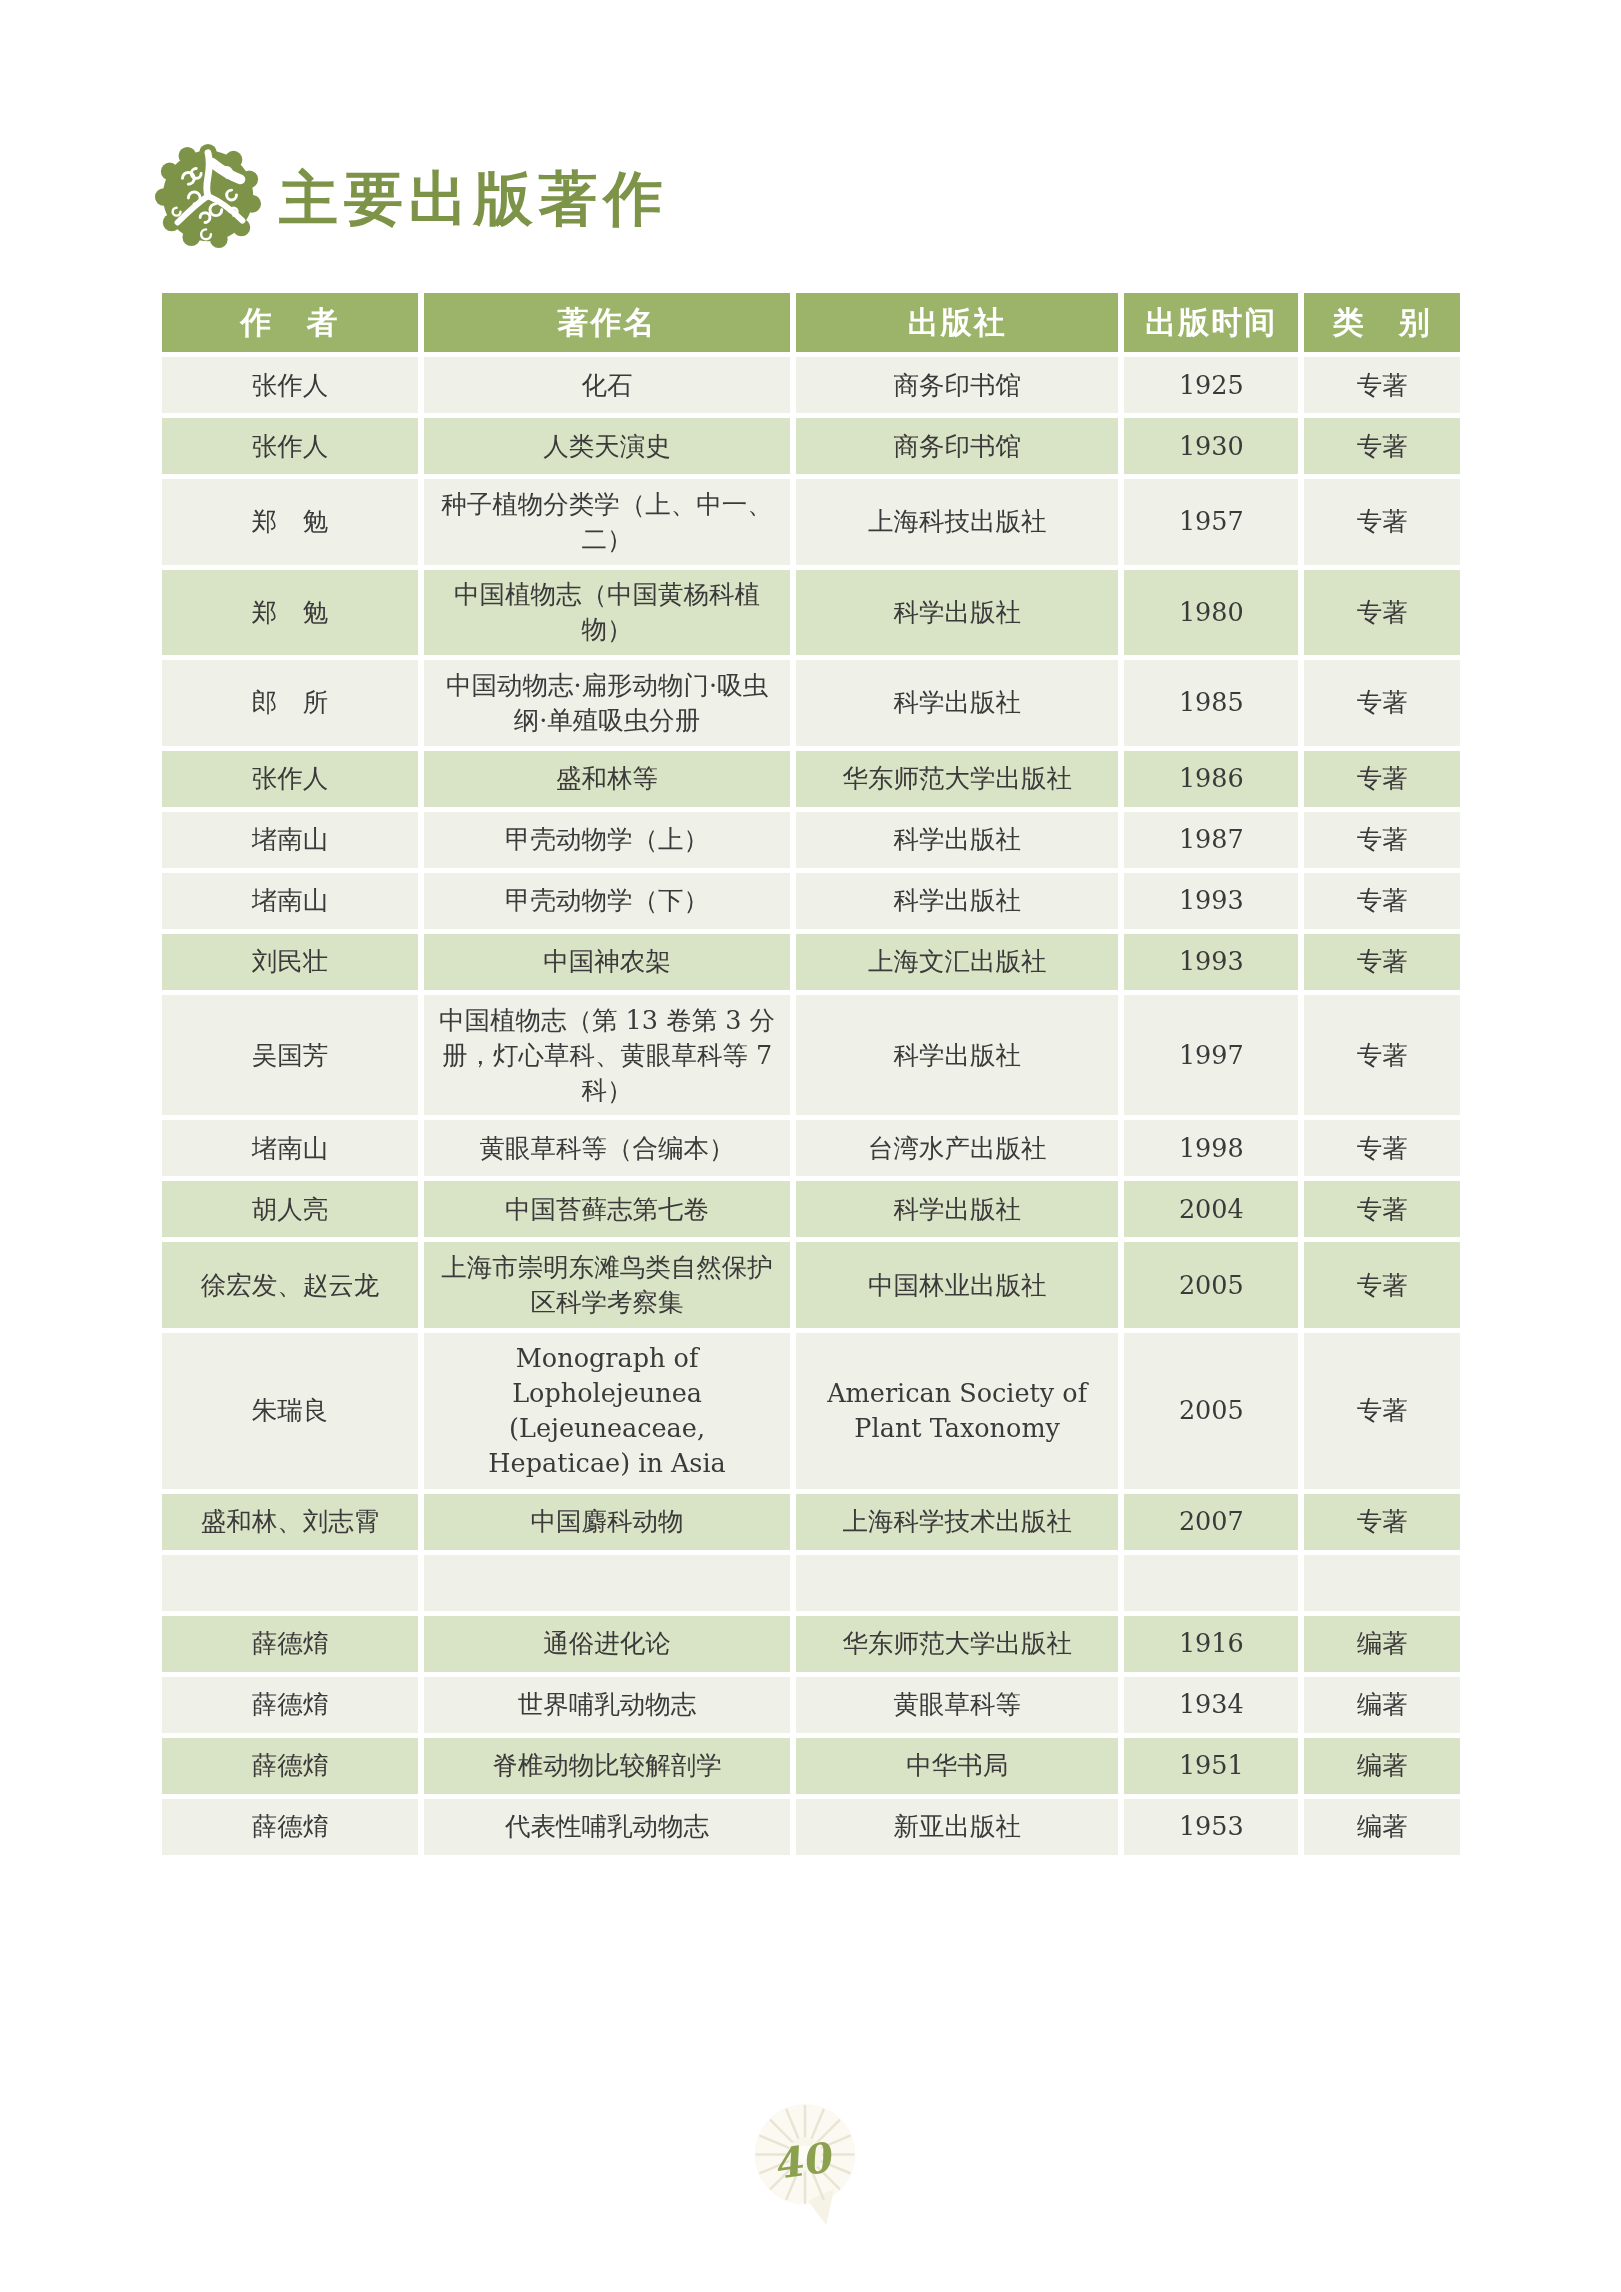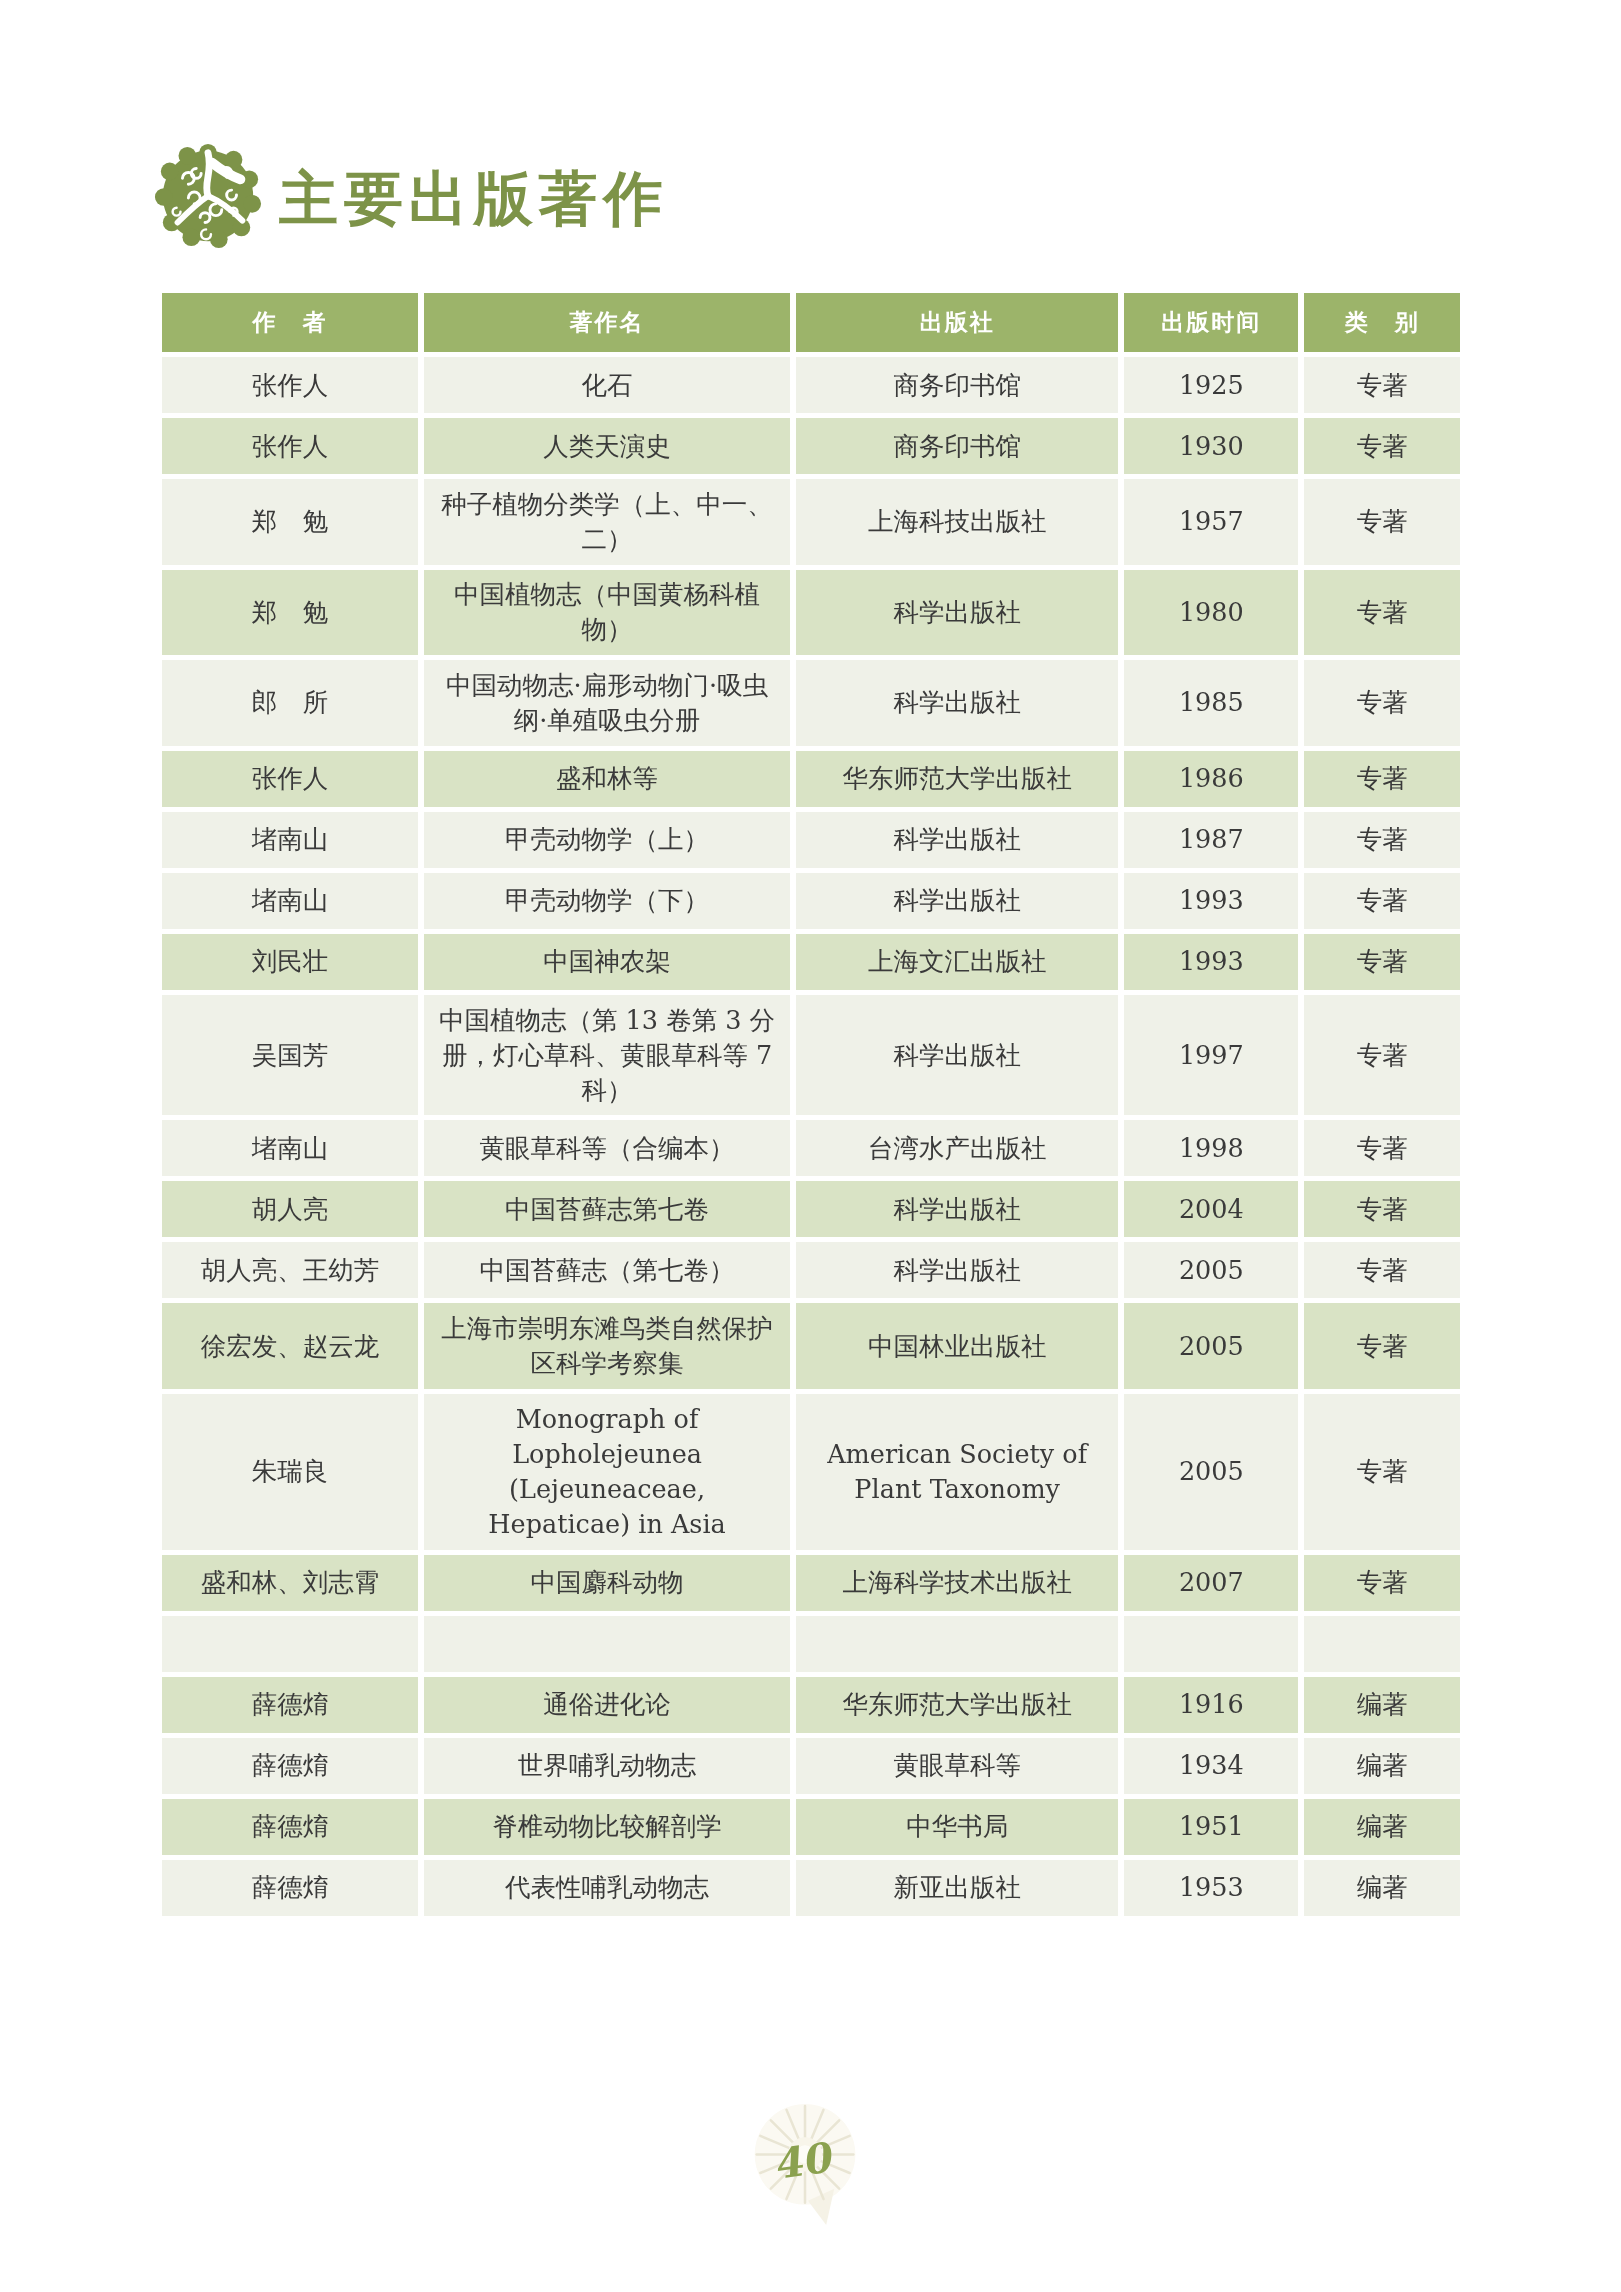--- a/index.html
+++ b/index.html
@@ -33,21 +33,21 @@
   table.pub-table{
     position:absolute;left:156px;top:288px;width:1310px;
     border-collapse:separate;border-spacing:6.9px 5.9px;
     table-layout:fixed;
   }
   table.pub-table th{
     background:var(--header-bg);
     color:var(--header-text);
     font-family:"DejaVu Sans","Liberation Sans",sans-serif;
     font-weight:700;
-    font-size:23px;
+    font-size:31px;
     height:59px;
     letter-spacing:2px;
     text-align:center;vertical-align:middle;
     box-sizing:border-box;
     padding:0 17px;
   }
   table.pub-table td{
     box-sizing:border-box;
     font-size:25.5px;
     color:var(--body-text);
@@ -208,27 +208,20 @@
         <td>1998</td>
         <td>专著</td>
       </tr>
       <tr class="shade-green">
         <td>胡人亮</td>
         <td>中国苔藓志第七卷</td>
         <td>科学出版社</td>
         <td>2004</td>
         <td>专著</td>
       </tr>
-      <tr class="shade-light">
-        <td>胡人亮、王幼芳</td>
-        <td>中国苔藓志（第七卷）</td>
-        <td>科学出版社</td>
-        <td>2005</td>
-        <td>专著</td>
-      </tr>
       <tr class="shade-green">
         <td>徐宏发、赵云龙</td>
         <td>上海市崇明东滩鸟类自然保护区科学考察集</td>
         <td>中国林业出版社</td>
         <td>2005</td>
         <td>专著</td>
       </tr>
       <tr class="shade-light">
         <td>朱瑞良</td>
         <td>Monograph of Lopholejeunea (Lejeuneaceae, Hepaticae) in Asia</td>

